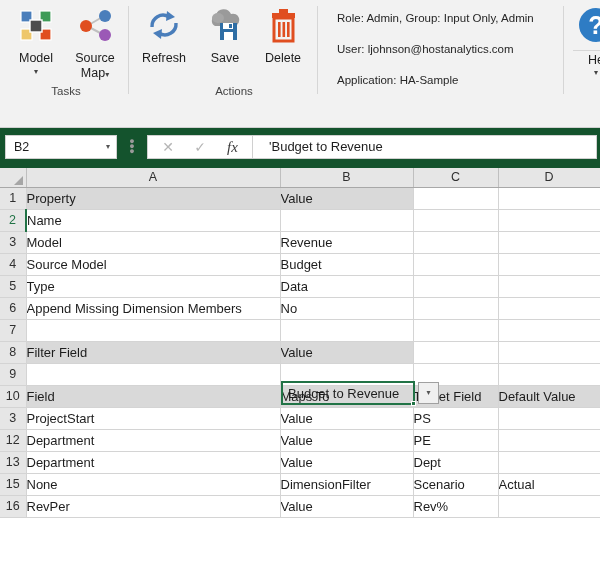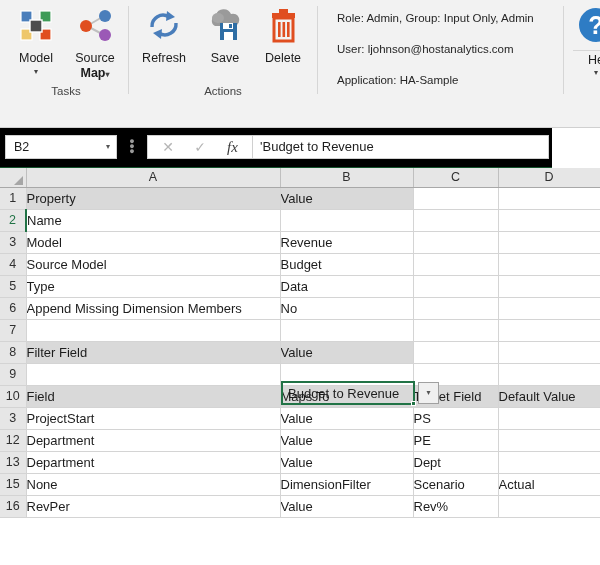--- a/index.html
+++ b/index.html
@@ -92,22 +92,22 @@
     font-size: 12.5px; color: #1d1d1d;
     line-height: 14px;
     border-top: 1px solid #d6d6d6;
     padding-top: 2px;
     margin-top: 2px;
   }
 
   
   .fbar {
     position: relative;
-    width: 552px; height: 40px;
-    background: #000000;
+    width: 600px; height: 40px;
+    background: #14532d;
     border-bottom: 1px solid #14532d;
   }
   .namebox {
     position: absolute;
     left: 5px; top: 7px;
     width: 112px; height: 24px;
     border: 1px solid #d0d0d0;
     background: #fff;
     font-size: 12.5px;
     color: #1d1d1d;
@@ -150,21 +150,21 @@
   .fb-fx { left: 68px; width: 33px; color: #3a3a3a; font-style: italic; font-family: "Liberation Serif", serif; font-size: 15px; }
   .fb-input {
     position: absolute;
     left: 252px; top: 7px;
     right: 3px; height: 24px;
     border: 1px solid #d0d0d0;
     background: #fff;
     font-size: 13px;
     color: #1d1d1d;
     line-height: 22px;
-    padding-left: 7px;
+    padding-left: 16px;
     white-space: nowrap;
     overflow: hidden;
   }
 
   
   .grid {
     position: relative;
     width: 600px;
     height: 397px;
     background: #fff;
@@ -301,21 +301,21 @@
       <span class="icon-box">
         <svg width="42" height="38" viewBox="0 0 42 38">
           <line x1="13" y1="20" x2="30" y2="10" stroke="#c0c0c0" stroke-width="2"></line>
           <line x1="13" y1="20" x2="30" y2="29" stroke="#c0c0c0" stroke-width="2"></line>
           <circle cx="12" cy="20" r="6" fill="#e04e20"></circle>
           <circle cx="31" cy="10" r="6" fill="#4a7ebb"></circle>
           <circle cx="31" cy="29" r="6" fill="#9b59b6"></circle>
         </svg>
       </span>
       <span class="lbl">Source</span>
-      <span class="lbl" style="display:block;font-weight:bold;">
+      <span class="lbl" style="display:block;">
         <span>Map</span><span class="caret-in">▾</span>
       </span>
     </div>
 
     <div class="grp-sep" style="left:128px;"></div>
 
     <div class="btn" style="left:135px; top:6px; width:58px;">
       <span class="icon-box">
         <svg width="40" height="38" viewBox="0 0 40 38">
           <g fill="none" stroke="#4a7ebb" stroke-width="3.4">
@@ -353,21 +353,21 @@
           <rect x="19.5" y="16" width="2.6" height="15" fill="#e04e20"></rect>
           <rect x="24" y="16" width="2.6" height="15" fill="#e04e20"></rect>
         </svg>
       </span>
       <span class="lbl">Delete</span>
     </div>
 
     <div class="grp-sep" style="left:317px;"></div>
 
     <div class="grp-label" style="left:6px; width:120px;">Tasks</div>
-    <div class="grp-label" style="left:132px; width:182px;">Actions</div>
+    <div class="grp-label" style="left:143px; width:182px;">Actions</div>
 
     <div class="info">
       <div class="info-line">Role: Admin, Group: Input Only, Admin</div>
       <div class="info-line">User: ljohnson@hostanalytics.com</div>
       <div class="info-line">Application: HA-Sample</div>
     </div>
 
     <div class="info-sep"></div>
 
     <div class="help-btn">

